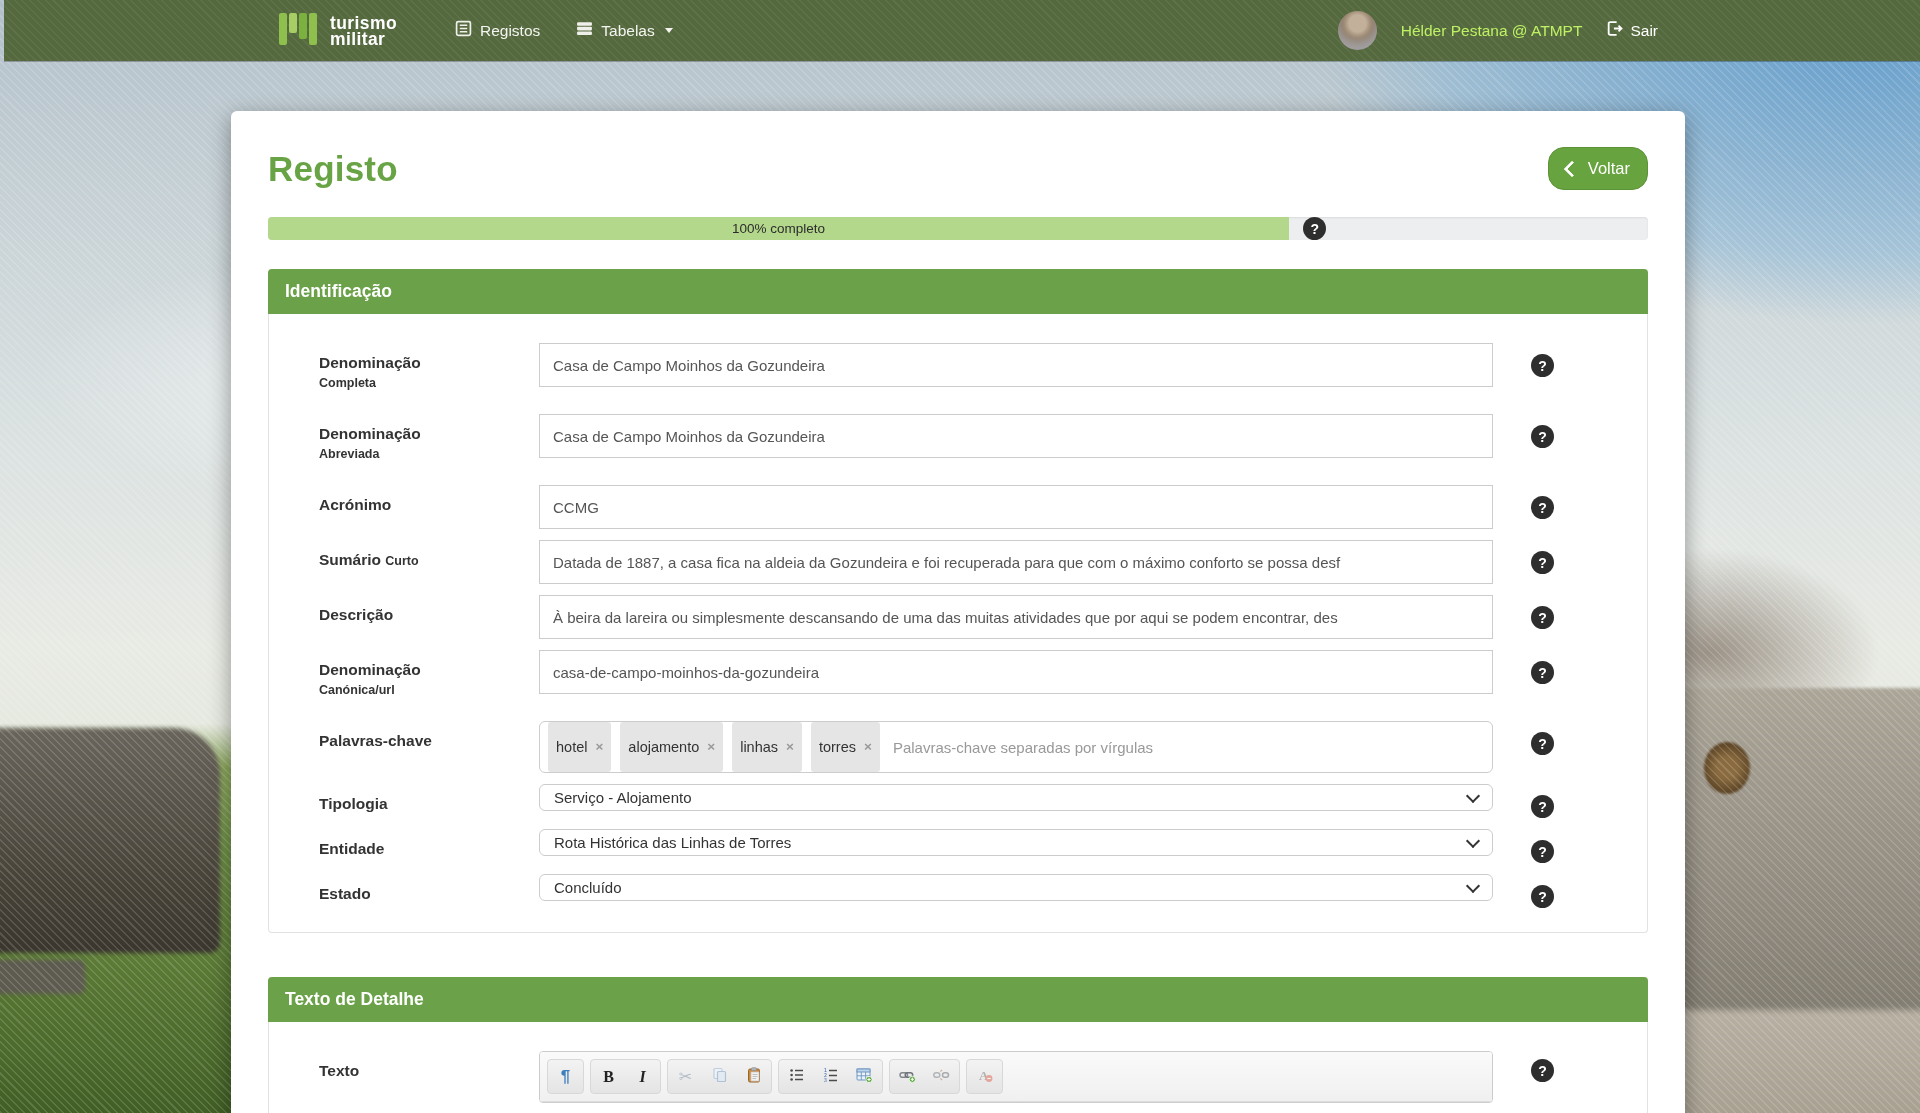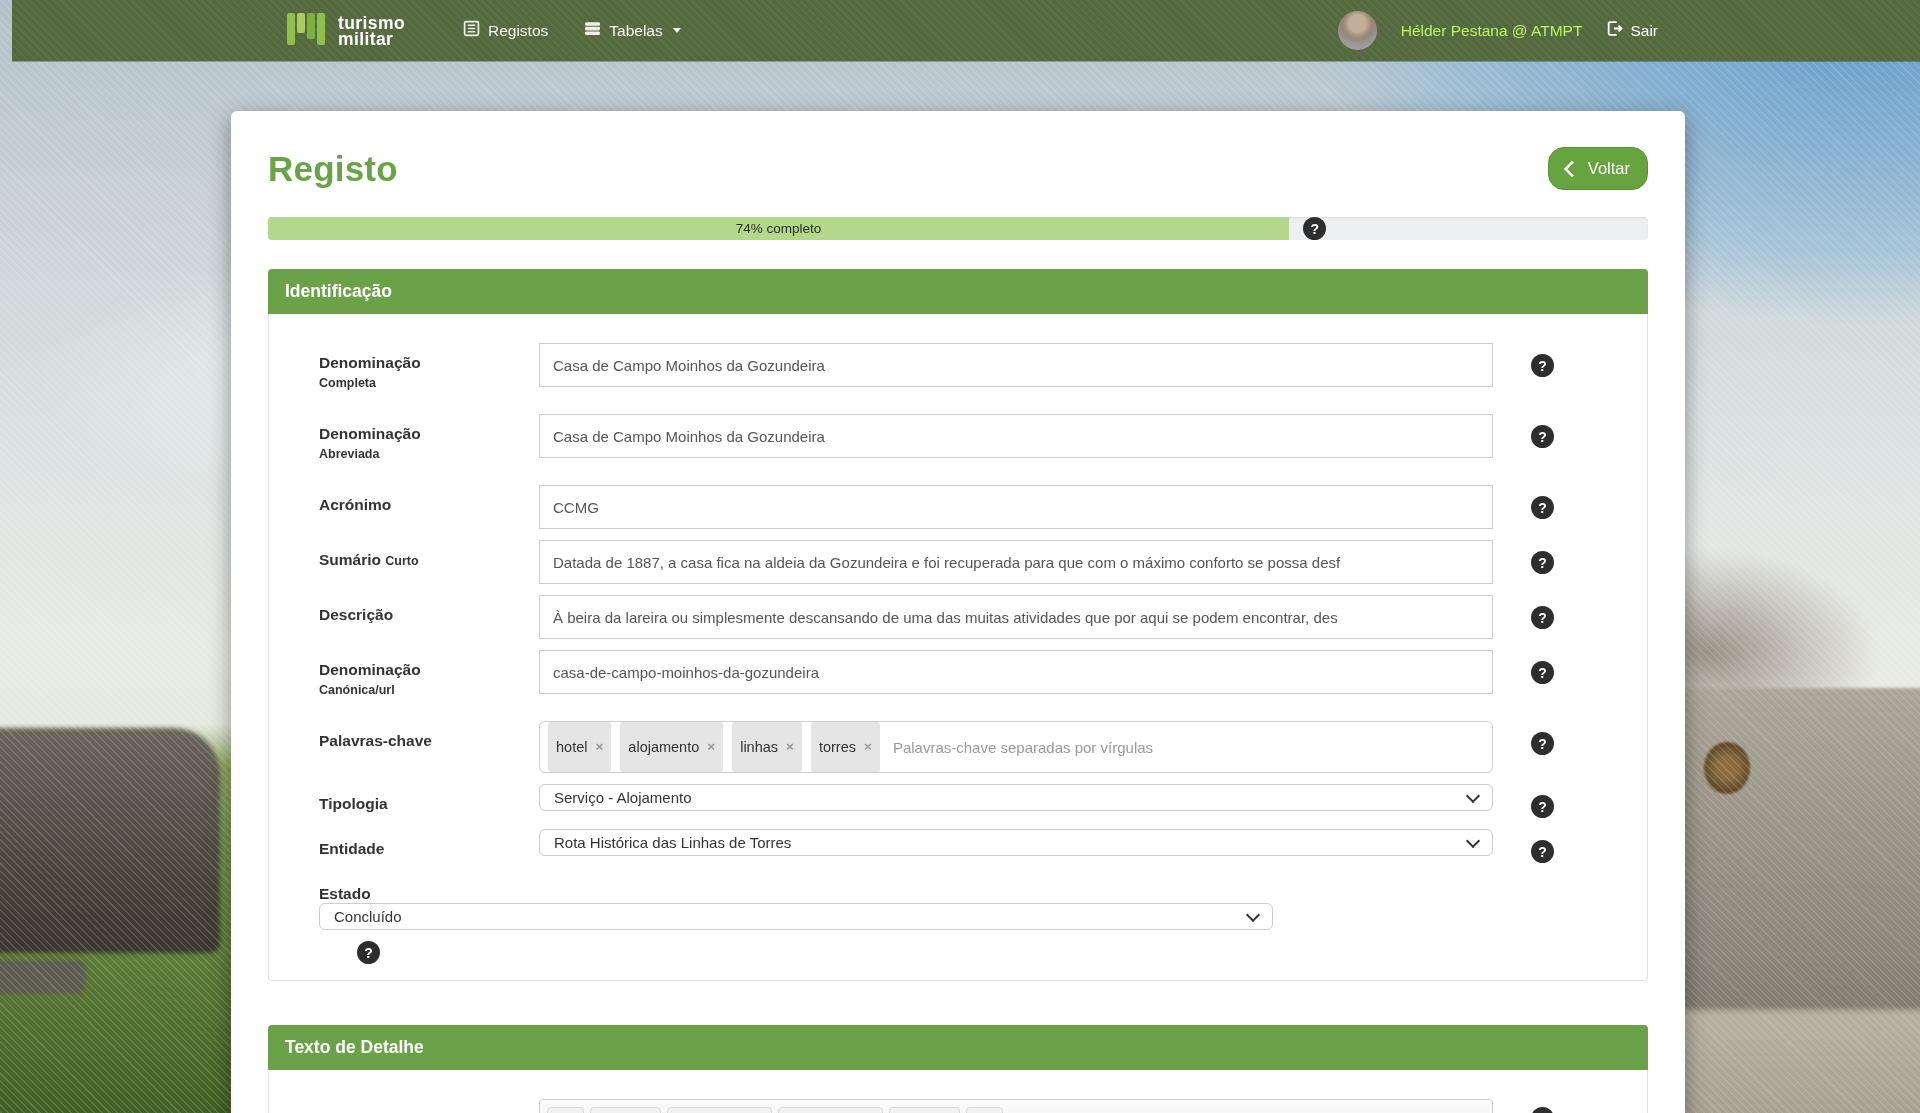--- a/index.html
+++ b/index.html
@@ -16,21 +16,21 @@
   .ruin-left{left:-45px;top:728px;width:265px;height:225px;background:linear-gradient(180deg,#6a655c,#474238 70%,#3a362e);border-radius:12px 46px 10px 10px;filter:blur(2px);}
   .bench-left{left:-10px;top:960px;width:95px;height:34px;background:#5d5a50;border-radius:6px;filter:blur(2px);}
   .trees-right{right:40px;top:548px;width:340px;height:190px;background:radial-gradient(ellipse at 50% 55%, rgba(92,74,58,.55), rgba(92,74,58,0) 70%);filter:blur(2px);}
   .wall-right{right:-35px;top:688px;width:285px;height:440px;background:linear-gradient(180deg,#aba598,#8d877c 55%,#716c60);border-radius:10px;filter:blur(1.5px);}
   .path-right{right:-20px;top:1010px;width:440px;height:130px;background:linear-gradient(180deg,#b7b0a2,#a49d8e);filter:blur(3px);}
   .wheel-right{right:170px;top:742px;width:46px;height:52px;background:radial-gradient(circle,#8a6b3f 30%,#5d4526 70%);border-radius:50%;filter:blur(1px);}
   .bg::after{content:"";position:absolute;inset:0;
     background:repeating-linear-gradient(45deg, rgba(255,255,255,.14) 0 1.5px, rgba(255,255,255,0) 1.5px 5.5px);}
 
   
-  .navbar{position:absolute;top:0;left:12px;right:0;height:61px;z-index:10;box-sizing:border-box;
+  .navbar{position:absolute;top:0;left:4px;right:0;height:61px;z-index:10;box-sizing:border-box;
     background:#55693e;display:flex;align-items:center;padding:0 262px 0 273px;
     box-shadow:0 1px 0 rgba(0,0,0,.25);}
   .navbar::before{content:"";position:absolute;inset:0;pointer-events:none;
     background:repeating-linear-gradient(45deg, rgba(255,255,255,.05) 0 1.5px, rgba(255,255,255,0) 1.5px 5.5px);}
   .brand{display:flex;align-items:center;gap:11px;margin-right:58px;cursor:pointer;position:relative;}
   .brand-text{color:#fff;font-weight:bold;font-size:17.5px;line-height:16px;letter-spacing:.4px;}
   .nav-items{display:flex;align-items:center;gap:36px;position:relative;}
   .nav-item{display:flex;align-items:center;gap:8px;color:#f4f5f0;font-size:15.5px;cursor:pointer;}
   .caret-down{width:0;height:0;border-left:4.5px solid transparent;border-right:4.5px solid transparent;border-top:5px solid #f4f5f0;margin-left:2px;}
   .nav-right{margin-left:auto;display:flex;align-items:center;gap:24px;position:relative;}
@@ -169,21 +169,21 @@
   <div class="title-row">
     <div class="page-title">Registo</div>
     <div class="btn-voltar">
       <span class="chev-left"></span>
       <span>Voltar</span>
     </div>
   </div>
 
   <div class="progress-wrap">
     <div class="progress-fill">
-      <span>74% completo</span>
+      <span>100% completo</span>
     </div>
     <div class="help-dot progress-help">
         <span>?</span>
       </div>
   </div>
 
   <div class="panel">
     <div class="panel-header">Identificação</div>
     <div class="panel-body">
 
@@ -315,21 +315,21 @@
           <div class="select-input">
             <span>Rota Histórica das Linhas de Torres</span>
             <span class="chev-down"></span>
           </div>
         </div>
         <div class="help-dot row-help">
             <span>?</span>
           </div>
       </div>
 
-      <div class="form-row" style="margin-bottom:0;flex-direction:column;">
+      <div class="form-row" style="margin-bottom:8px;">
         <div class="f-labels">
           <div class="f-label">Estado</div>
         </div>
         <div class="f-control">
           <div class="select-input">
             <span>Concluído</span>
             <span class="chev-down"></span>
           </div>
         </div>
         <div class="help-dot row-help">

